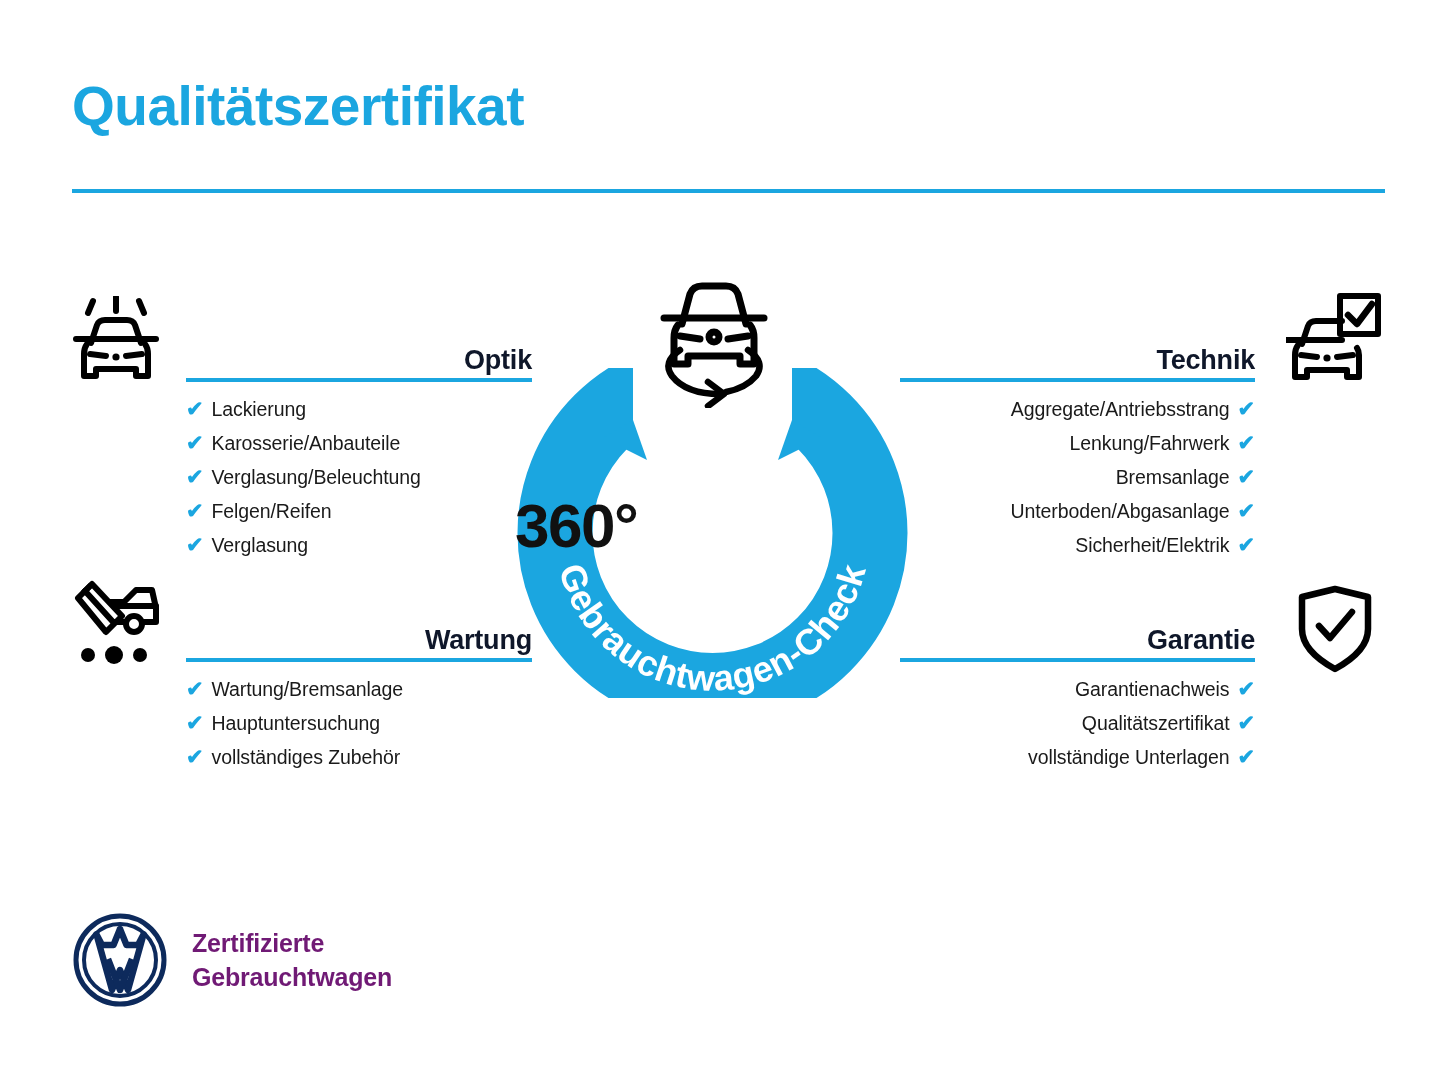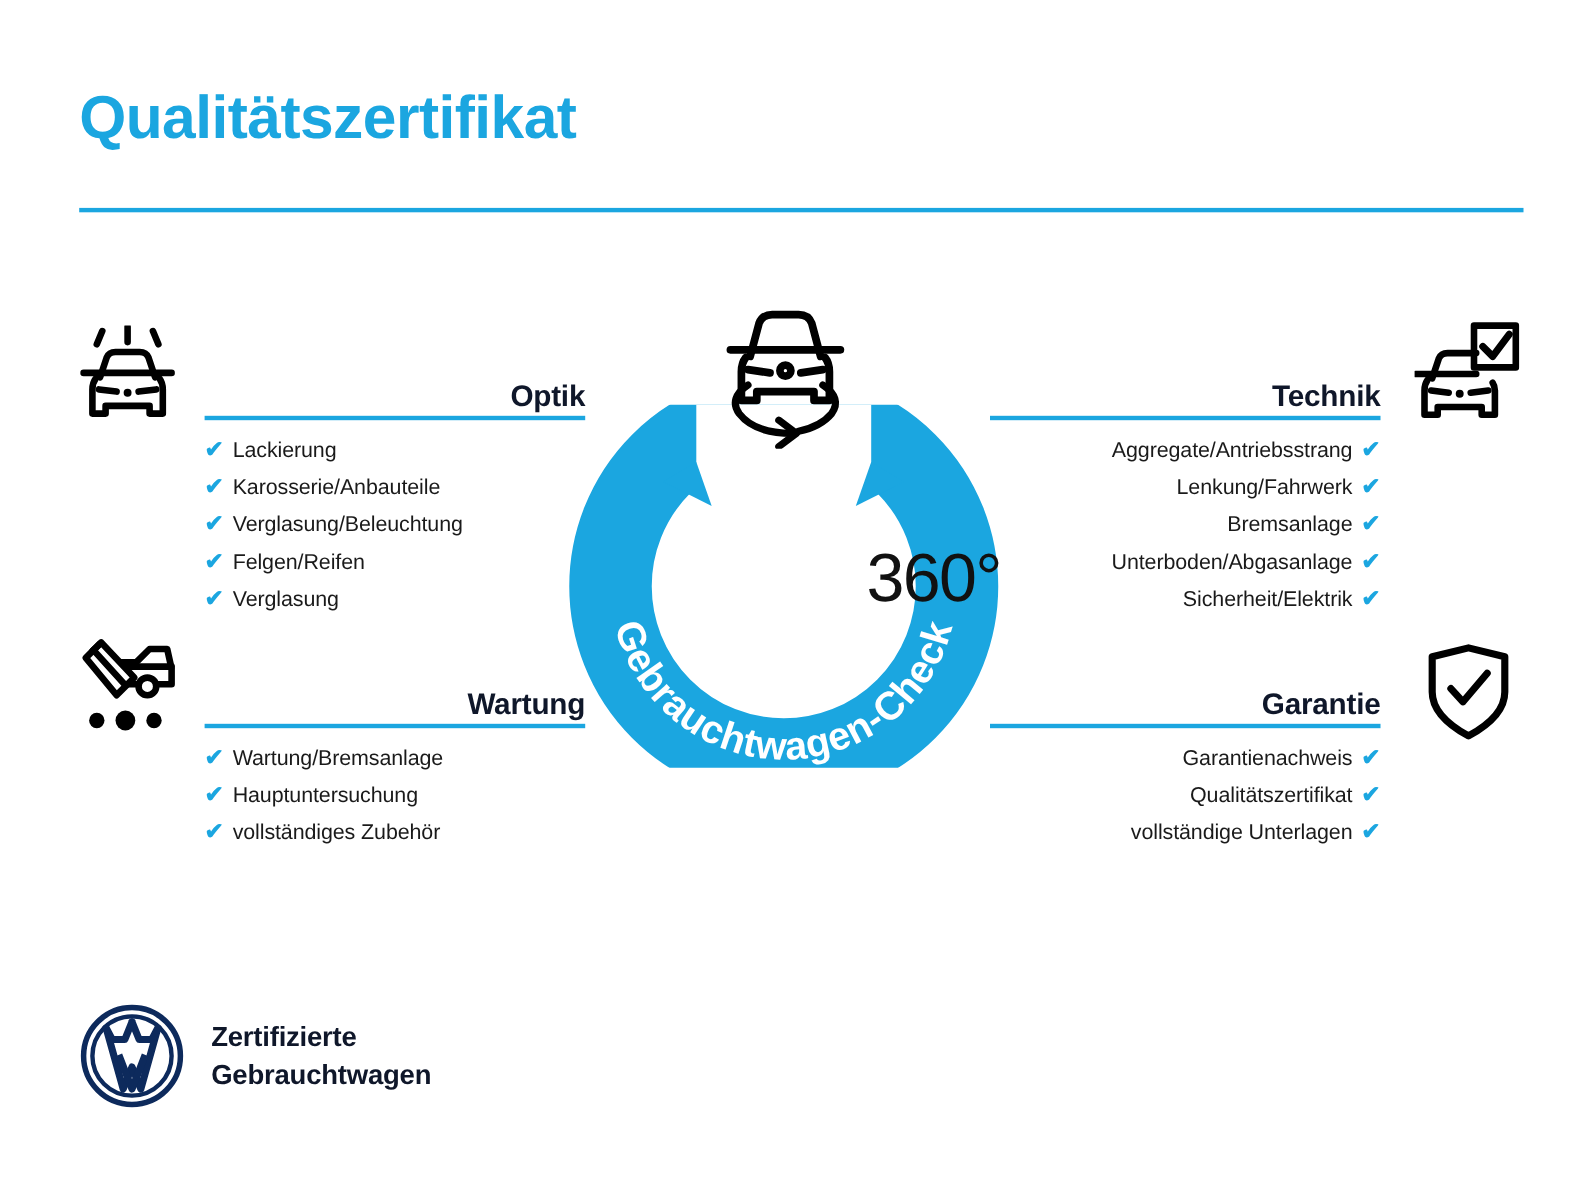--- a/index.html
+++ b/index.html
@@ -125,23 +125,23 @@
     top: 90px;
     width: 395px;
     height: 330px;
   }
 
   #badge-value {
     position: absolute;
     left: 0;
     right: 0;
     top: 212px;
-    text-align: right;
+    text-align: left;
     font-size: 62px;
-    font-weight: normal;
+    font-weight: bold;
     color: #111111;
     letter-spacing: -1.5px;
   }
 
   #badge-car-icon {
     position: absolute;
     left: 135px;
     top: 0px;
   }
 
@@ -153,21 +153,21 @@
     display: flex;
     align-items: center;
   }
 
   #vw-mark { flex: 0 0 auto; }
 
   #footer-logo-text {
     margin-left: 24px;
     font-size: 25px;
     font-weight: bold;
-    color: #0f172a;
+    color: #701a75;
     line-height: 1.36;
     letter-spacing: -0.2px;
     white-space: nowrap;
   }
   #footer-logo-text div { display: block; }
 </style>
 </head>
 <body>
 
 <div id="page">

